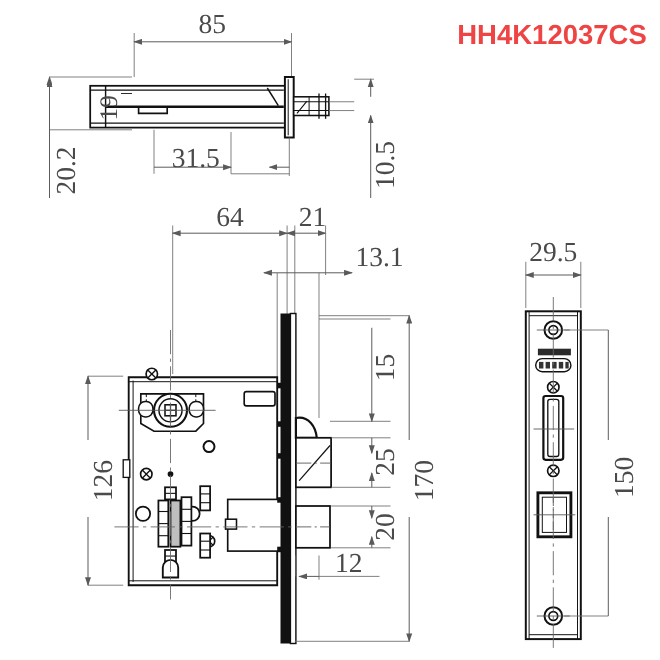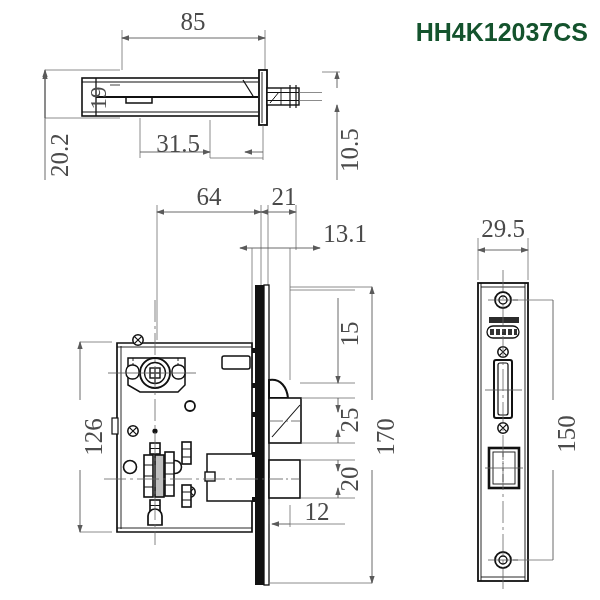--- a/index.html
+++ b/index.html
@@ -21,21 +21,21 @@
     top: 0;
   }
   .title {
     position: absolute;
     right: 12px;
     top: 18px;
     font-family: "Liberation Sans", sans-serif;
     font-weight: bold;
     font-size: 25px;
     letter-spacing: 0px;
-    color: #14532d;
+    color: #ef4444;
     white-space: nowrap;
   }
 </style>
 </head>
 <body>
 
 <div id="page">
 
   <div class="title">HH4K12037CS</div>
 

